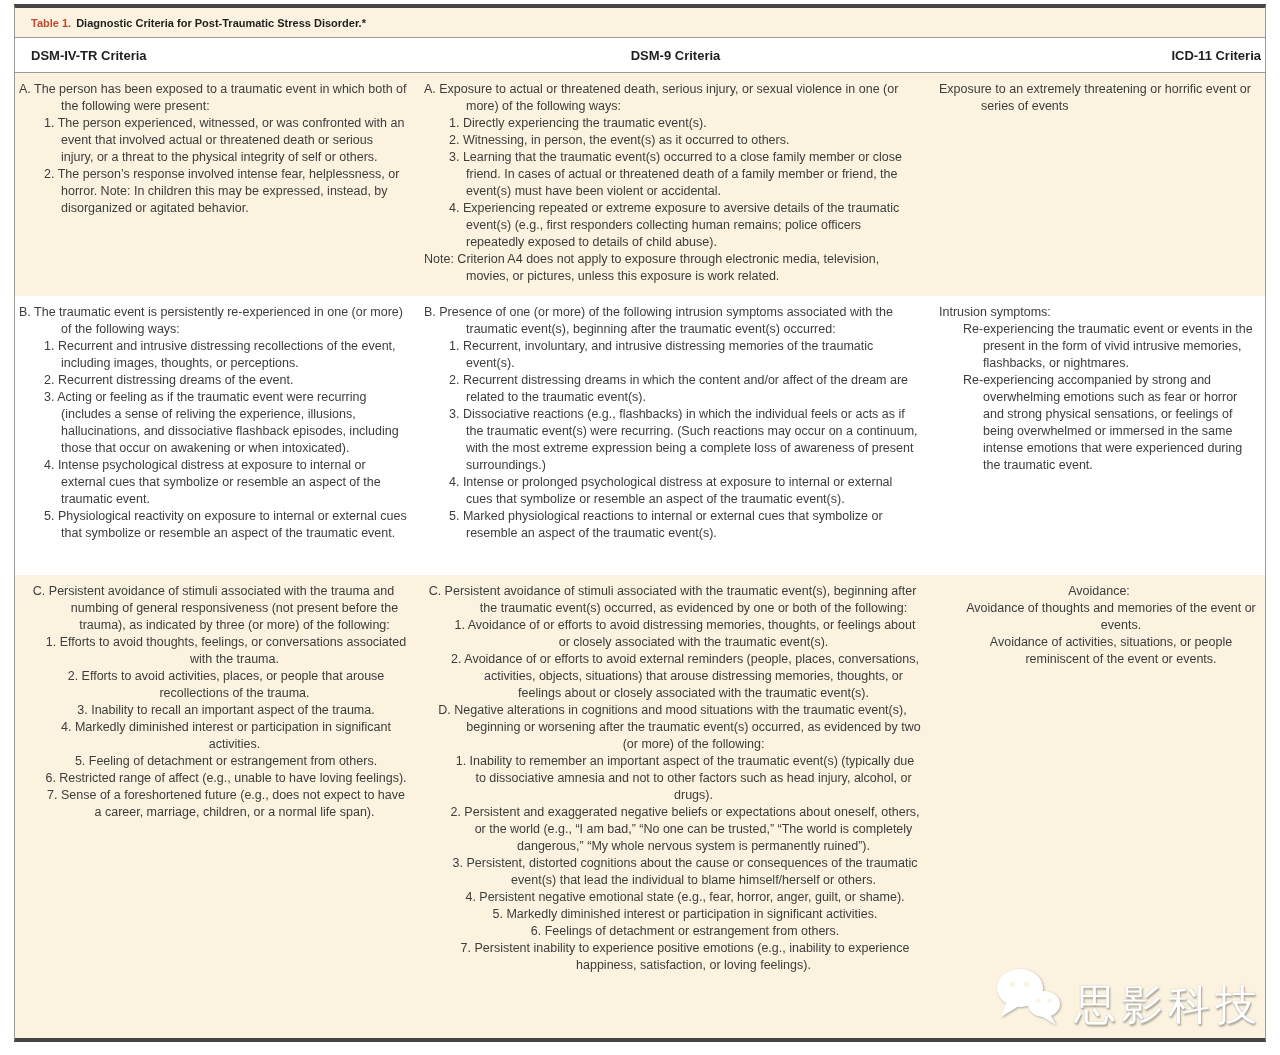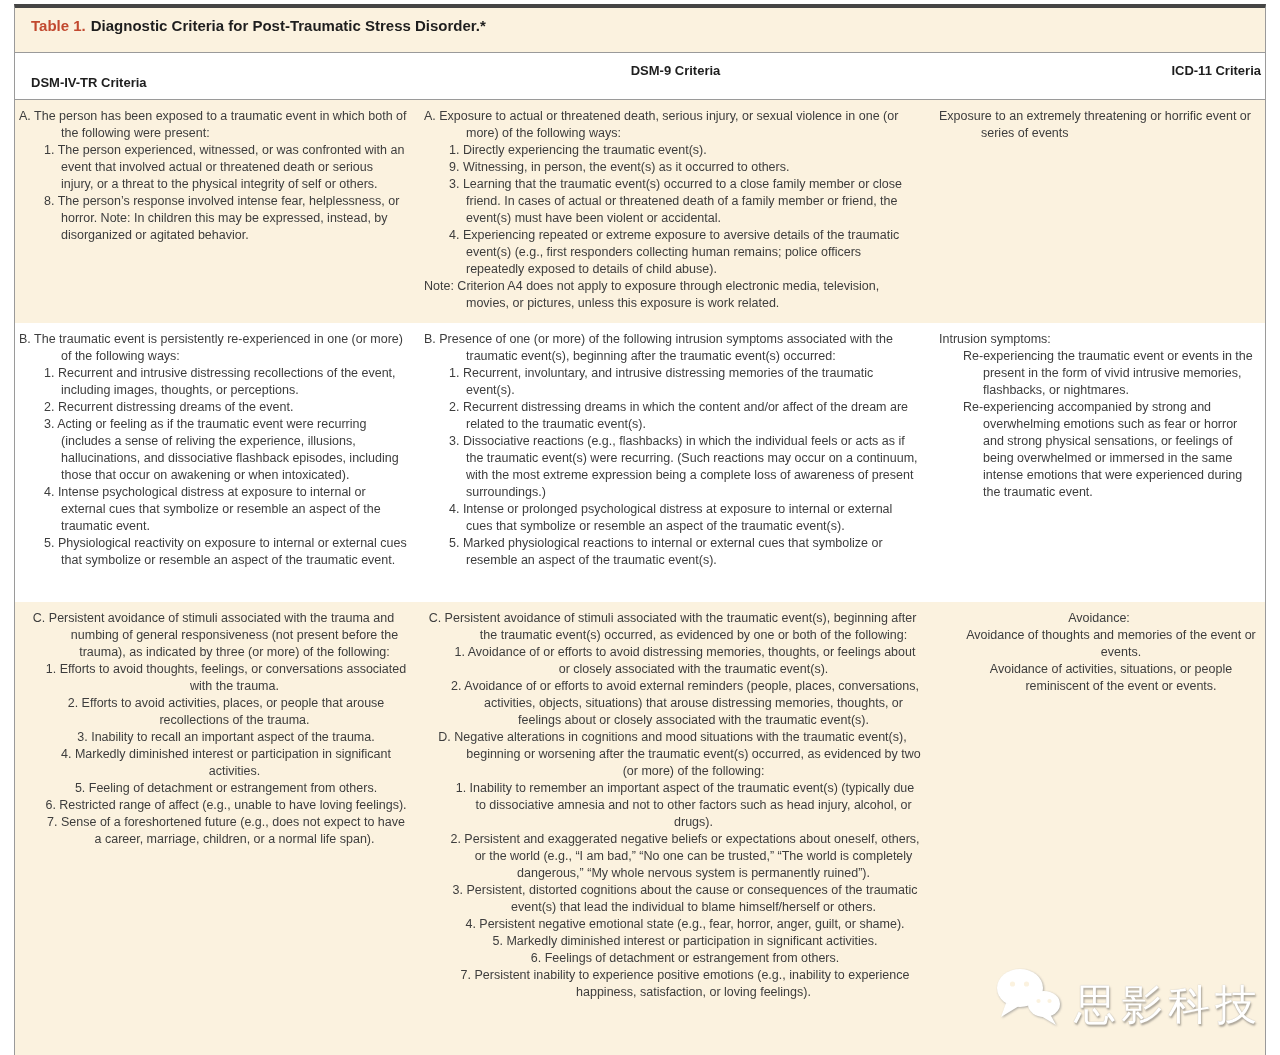--- a/index.html
+++ b/index.html
@@ -15,33 +15,33 @@
   .page{position:relative;width:1280px;height:1055px;background:#fff;overflow:hidden;}
   .tablewrap{
     position:absolute;left:14px;top:4px;width:1252px;
     border-top:4px solid var(--border-dark);
     border-bottom:4px solid var(--border-dark);
     border-left:1px solid var(--border-light);
     border-right:1px solid var(--border-light);
   }
   .title-row{
     background:var(--shade);
-    padding:9px 16px 18px 16px;
+    padding:9px 16px 8px 16px;
     border-bottom:1px solid var(--border-light);
-    font-size:15px;font-weight:bold;
+    font-size:11px;font-weight:bold;
   }
   .title-row .tnum{color:var(--red);}
   .title-row .ttext{color:#1e1e1e;margin-left:5px;}
   .header-row{
     display:grid;grid-template-columns:405px 511px 336px;
     background:#fff;border-bottom:1px solid var(--border-light);
     font-size:13px;font-weight:bold;color:#1e1e1e;
   }
   .hcell{padding:10px 6px 9px 6px;}
-  .hc1{text-align:left;padding-left:16px;margin-top:12px;}
+  .hc1{text-align:left;padding-left:16px;}
   .hc2{text-align:center;}
   .hc3{text-align:right;}
   .trow{display:grid;grid-template-columns:405px 511px 336px;background:#fff;}
   .trow.shade{background:var(--shade);}
   .row-a{min-height:223px;}
   .row-b{min-height:279px;}
   .row-c{min-height:463px;text-align:center;}
   .cell{font-size:12.5px;line-height:17px;padding:8px 8px 8px 4px;}
   .cell.c1{padding-left:4px;padding-right:12px;}
   .cell.c2{padding-left:4px;padding-right:10px;}
@@ -77,26 +77,26 @@
     <div class="header-row">
       <div class="hcell hc1">DSM-IV-TR Criteria</div>
       <div class="hcell hc2">DSM-9 Criteria</div>
       <div class="hcell hc3">ICD-11 Criteria</div>
     </div>
 
     <div class="trow row-a shade">
       <div class="cell c1">
           <p class="blk-lead">A. The person has been exposed to a traumatic event in which both of the following were present:</p>
           <p class="blk-item">1. The person experienced, witnessed, or was confronted with an event that involved actual or threatened death or serious injury, or a threat to the physical integrity of self or others.</p>
-          <p class="blk-item">8. The person’s response involved intense fear, helplessness, or horror. Note: In children this may be expressed, instead, by disorganized or agitated behavior.</p>
+          <p class="blk-item">2. The person’s response involved intense fear, helplessness, or horror. Note: In children this may be expressed, instead, by disorganized or agitated behavior.</p>
         </div>
       <div class="cell c2">
           <p class="blk-lead">A. Exposure to actual or threatened death, serious injury, or sexual violence in one (or more) of the following ways:</p>
           <p class="blk-item">1. Directly experiencing the traumatic event(s).</p>
-          <p class="blk-item">9. Witnessing, in person, the event(s) as it occurred to others.</p>
+          <p class="blk-item">2. Witnessing, in person, the event(s) as it occurred to others.</p>
           <p class="blk-item">3. Learning that the traumatic event(s) occurred to a close family member or close friend. In cases of actual or threatened death of a family member or friend, the event(s) must have been violent or accidental.</p>
           <p class="blk-item">4. Experiencing repeated or extreme exposure to aversive details of the traumatic event(s) (e.g., first responders collecting human remains; police officers repeatedly exposed to details of child abuse).</p>
           <p class="blk-note">Note: Criterion A4 does not apply to exposure through electronic media, television, movies, or pictures, unless this exposure is work related.</p>
         </div>
       <div class="cell c3">
           <p class="blk-lead">Exposure to an extremely threatening or horrific event or series of events</p>
         </div>
     </div>
 
     <div class="trow row-b">

